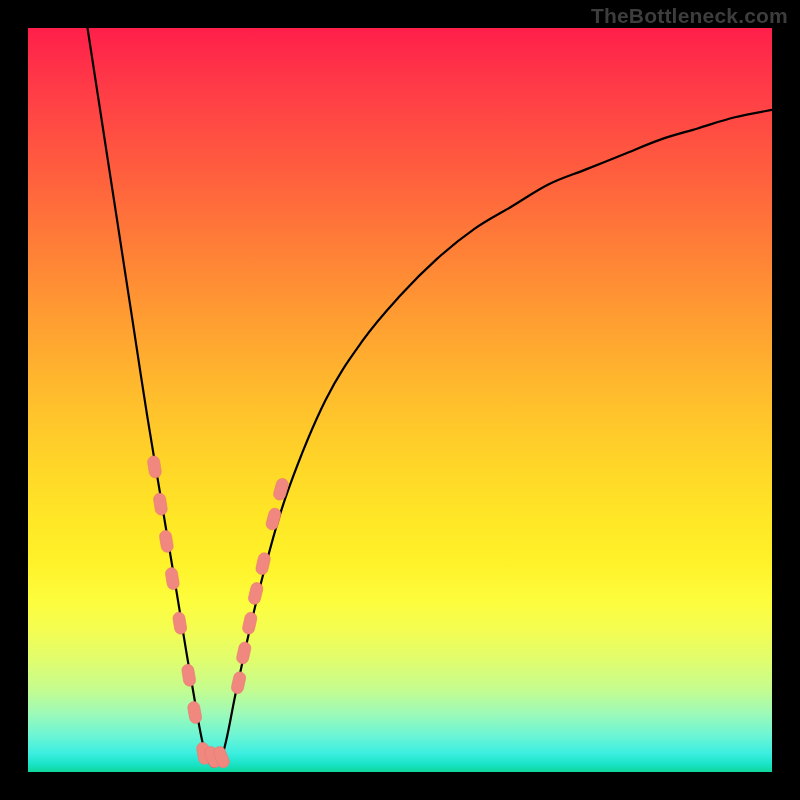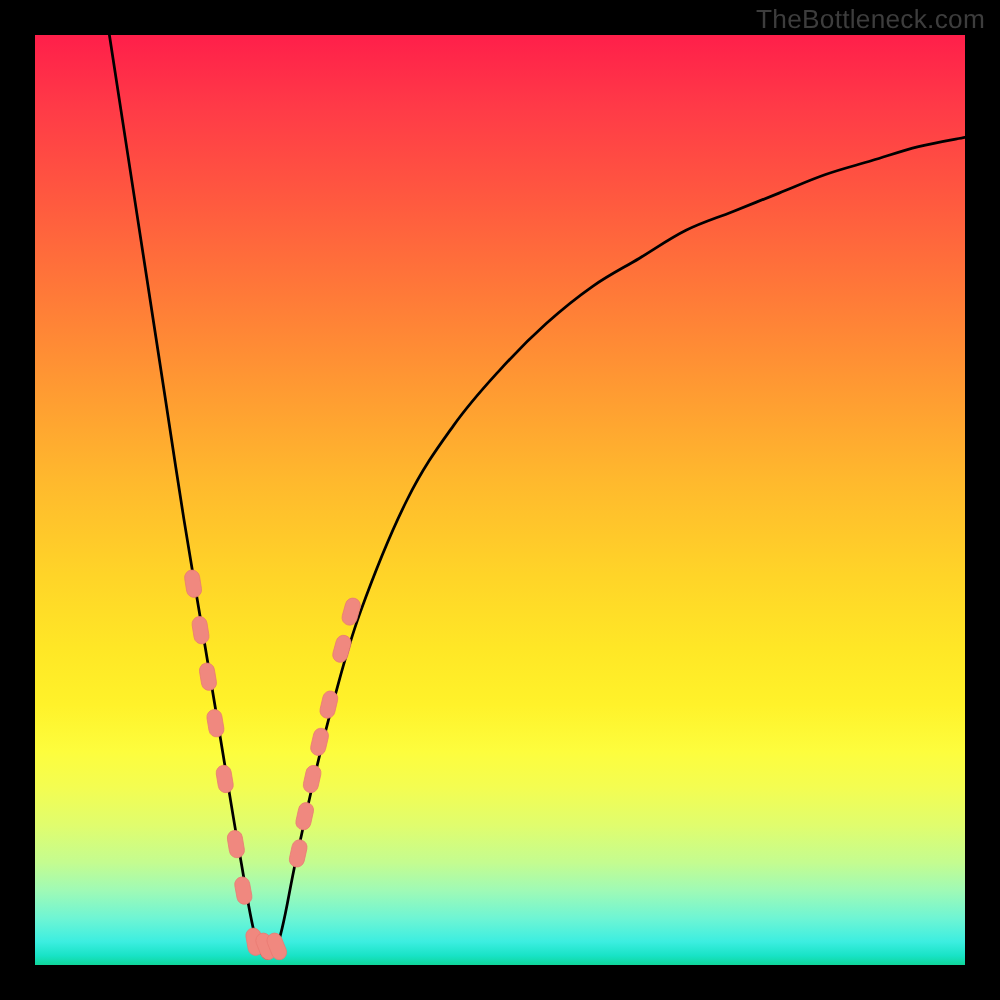--- a/index.html
+++ b/index.html
@@ -57,21 +57,21 @@
     inset: 0;
     width: 744px;
     height: 744px;
   }
   .watermark {
     position: absolute;
     top: 4px;
     right: 12px;
     color: #3d3d3d;
     font-size: 21px;
-    font-weight: 400;
+    font-weight: 700;
     letter-spacing: 0.2px;
     user-select: none;
   }
 </style>
 </head>
 <body>
 
 <div class="frame">
   <div class="plot-area">
     <div class="gradient"></div>

